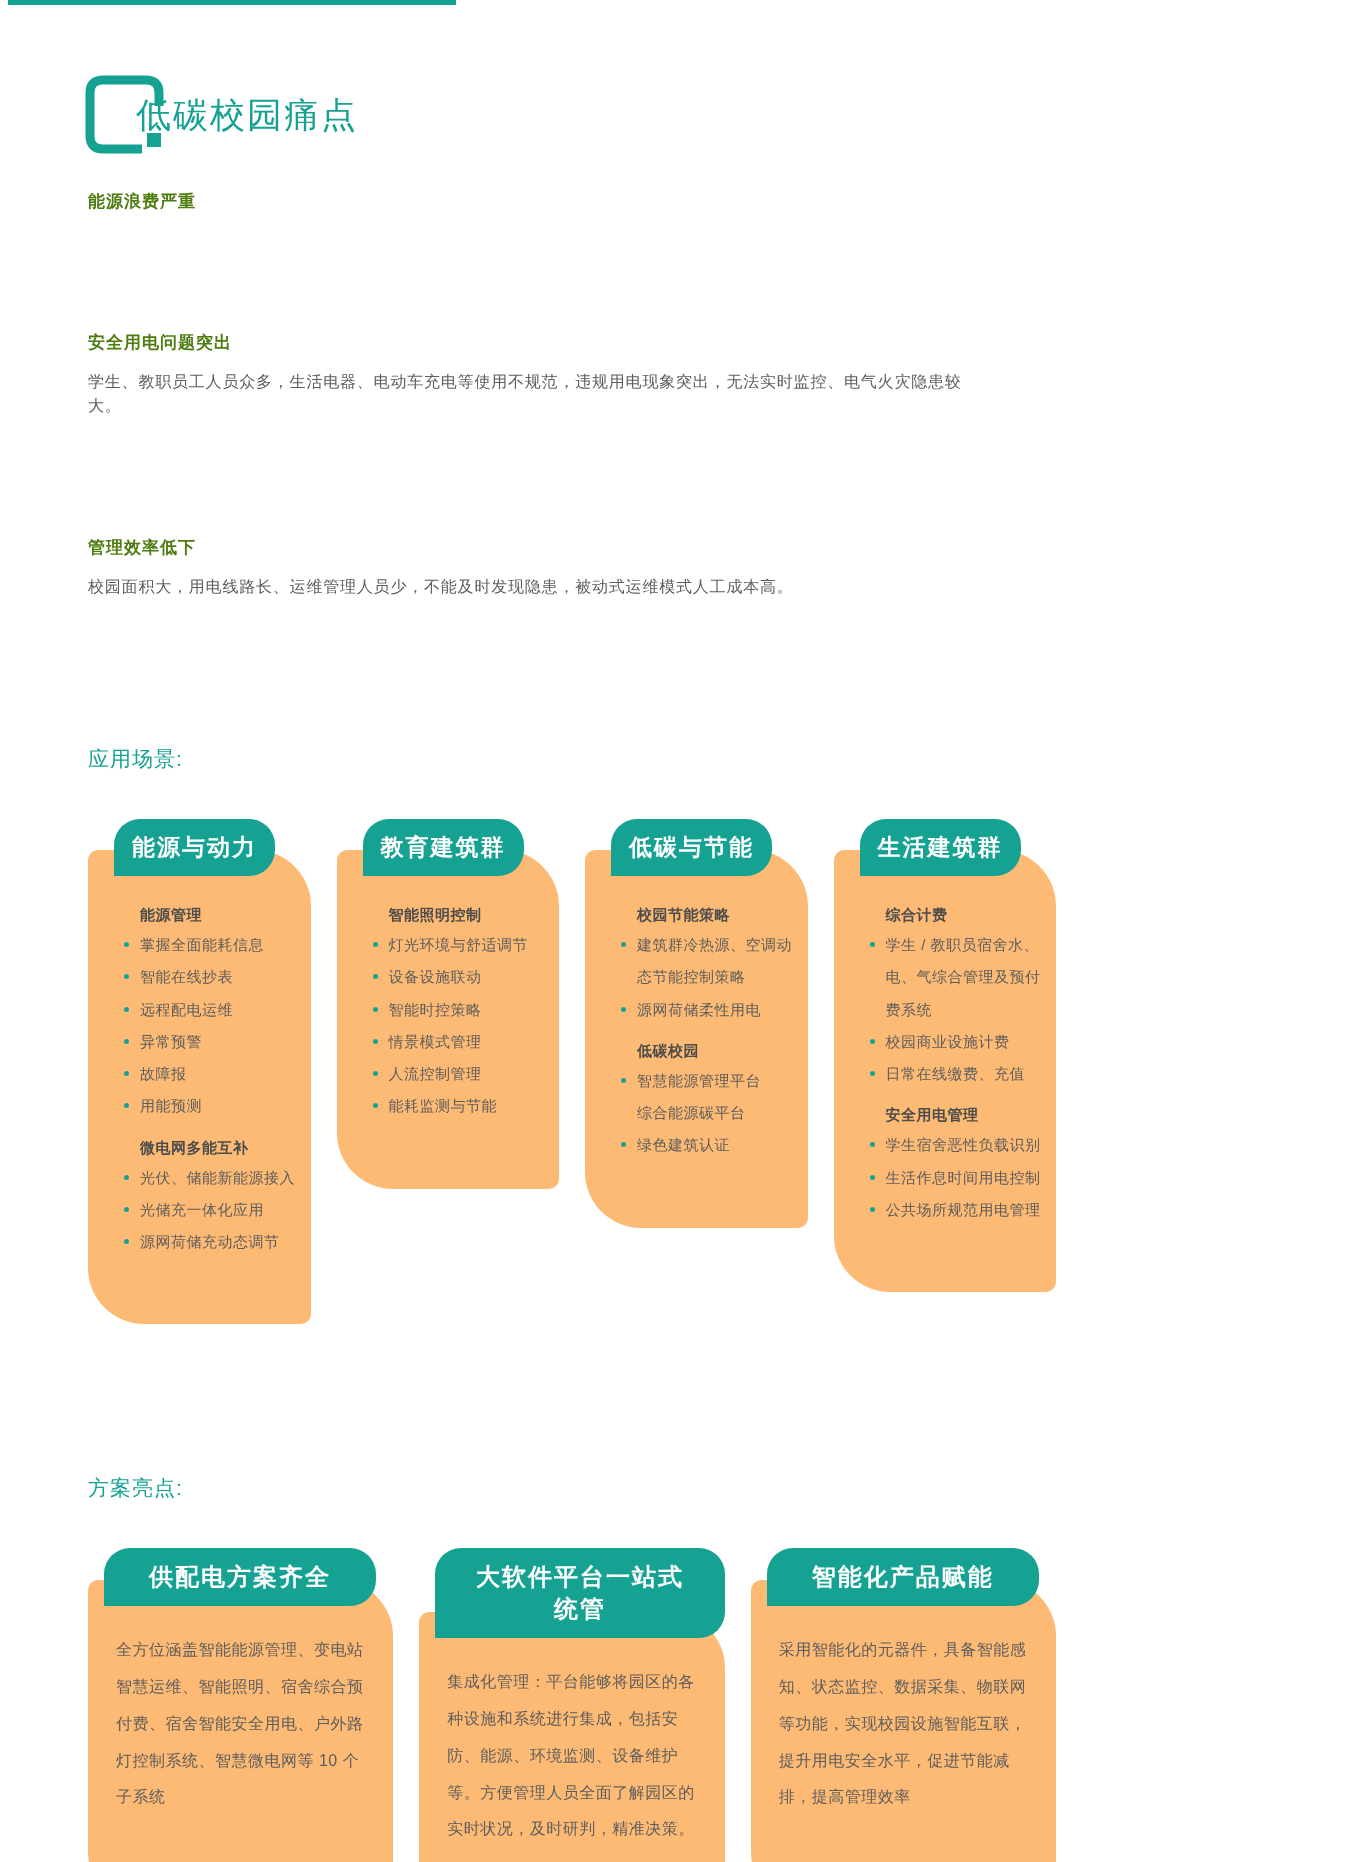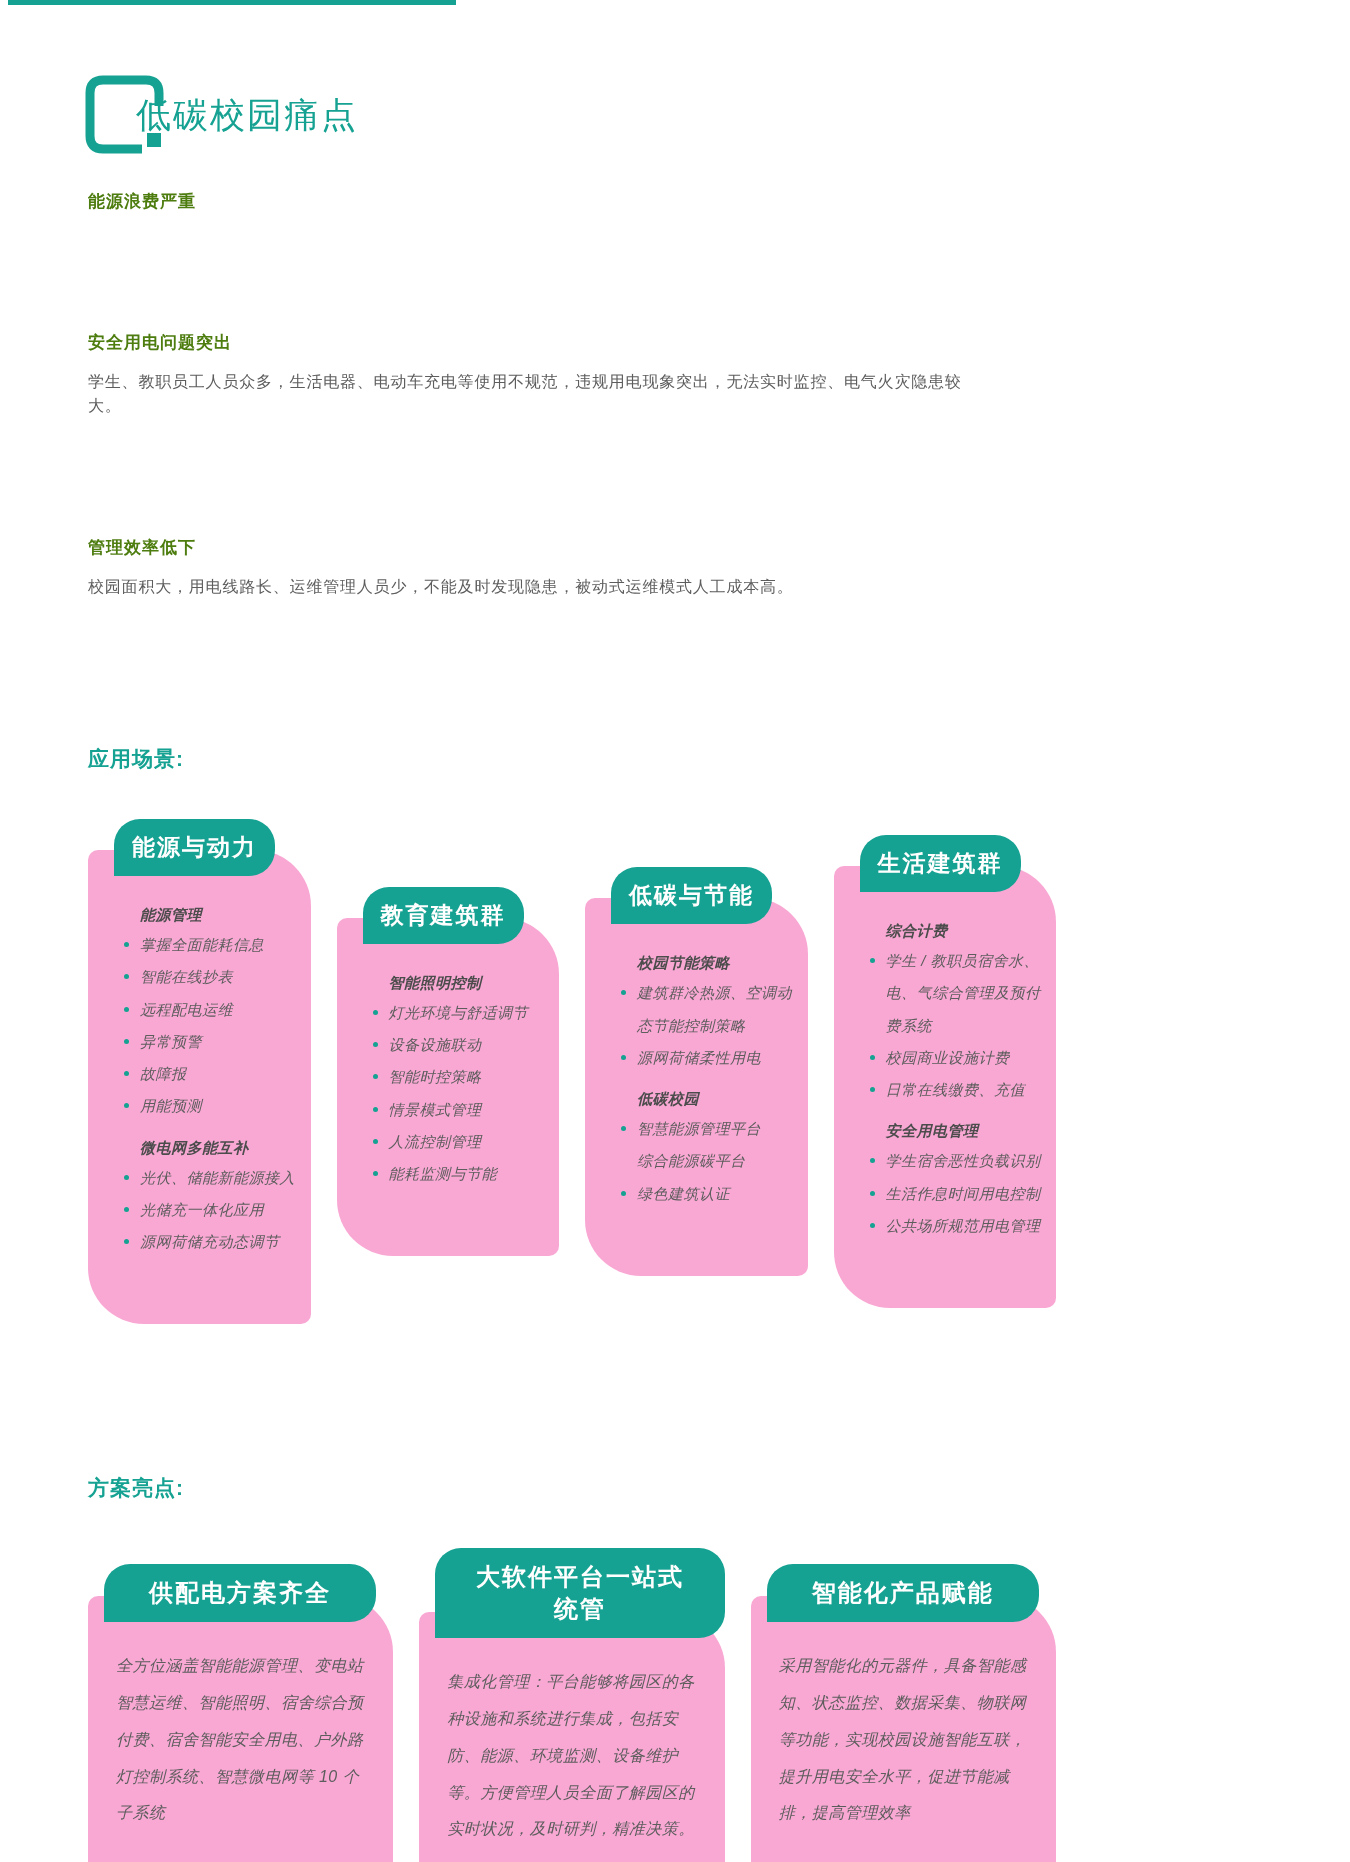--- a/index.html
+++ b/index.html
@@ -44,33 +44,33 @@
   }
   .pain p {
     font-size: 16px;
     color: #5d5d5d;
     letter-spacing: 0.8px;
     line-height: 1.5;
   }
   
   .section-label {
     font-size: 21px;
-    font-weight: bold;
+    font-weight: normal;
     color: #16a292;
     letter-spacing: 1px;
   }
   .scenarios-label { margin-top: 146px; }
   .highlights-label { margin-top: 150px; }
   
   .card-row {
     display: flex;
     gap: 26px;
     width: 968px;
     margin-top: 46px;
-    align-items: center;
+    align-items: flex-start;
   }
   .card { flex: 1; display: flex; flex-direction: column; align-items: flex-start; }
   .pill {
     display: inline-block;
     position: relative;
     z-index: 2;
     background: #16a292;
     color: #ffffff;
     font-weight: bold;
     border-radius: 26px 26px 26px 0;
@@ -84,26 +84,25 @@
     min-width: 155px;
   }
   .hl-pill {
     margin-left: 16px;
     font-size: 24px;
     letter-spacing: 2px;
     padding: 13px 32px;
     min-width: 272px;
   }
   .card-body {
-    background: #f9a8d4;
+    background: #fdba74;
     border-radius: 10px 56px 10px 56px;
     margin-top: -26px;
     width: 100%;
     z-index: 1;
-    font-style: italic;
   }
   .sc-body {
     padding: 56px 14px 66px 52px;
     min-height: 300px;
   }
   .sec-h {
     font-size: 15px;
     font-weight: bold;
     color: #4c4c4c;
     letter-spacing: 0.5px;

